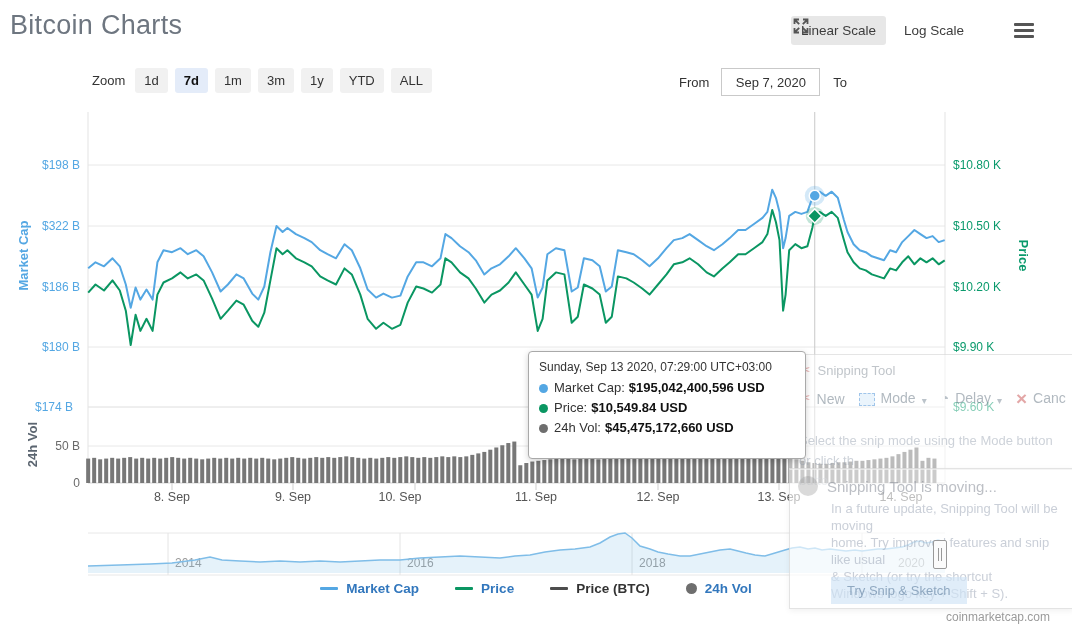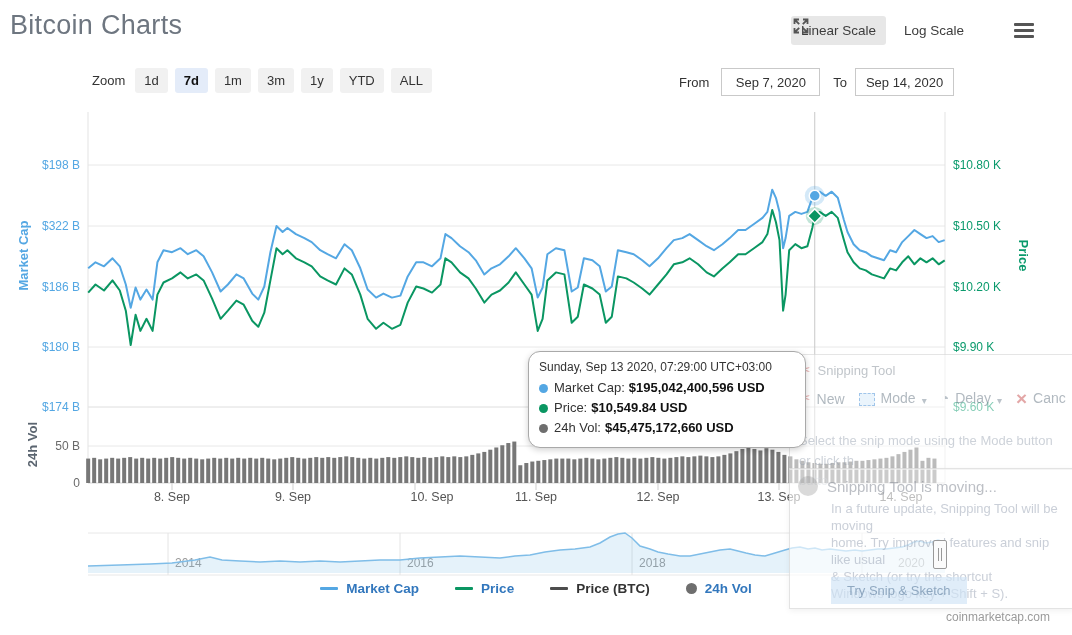--- a/index.html
+++ b/index.html
@@ -27,21 +27,21 @@
   .tick.l{left:28px;width:52px;text-align:right;color:#54a7e3;}
   .tick.r{left:953px;width:62px;text-align:left;color:#0a9a6c;}
   .tick.v{left:28px;width:52px;text-align:right;color:#6a6a6a;}
   .xlab{position:absolute;width:80px;text-align:center;font-size:12.5px;color:#555;top:490px;}
   .nlab{position:absolute;font-size:12px;color:#9a9a9a;top:556px;}
   .axis-title{position:absolute;width:96px;text-align:center;font-size:13px;font-weight:bold;}
   .axis-title.mc{left:-25px;top:248px;color:#54a7e3;transform:rotate(-90deg);}
   .axis-title.pr{left:975px;top:248px;color:#0a9a6c;transform:rotate(90deg);}
   .axis-title.vol{left:-16px;top:437px;color:#5b6570;transform:rotate(-90deg);}
   
-  .tooltip{position:absolute;left:528px;top:351px;width:256px;background:#fff;border:1px solid #a9a9a9;border-radius:12px;box-shadow:0 2px 6px rgba(0,0,0,.18);padding:8px 10px 9px;z-index:7;}
+  .tooltip{position:absolute;left:528px;top:351px;width:256px;background:#fff;border:1px solid #a9a9a9;border-radius:4px;box-shadow:0 2px 6px rgba(0,0,0,.18);padding:8px 10px 20px;z-index:7;}
   .tt-date{font-size:12px;color:#333;margin-bottom:4px;}
   .tt-row{display:flex;align-items:center;font-size:13px;color:#333;line-height:20px;}
   .tt-dot{width:9px;height:9px;border-radius:50%;margin-right:6px;flex:0 0 auto;}
   .tt-row b{color:#111;margin-left:4px;}
   
   .legend-row{position:absolute;left:0;top:581px;width:1072px;display:flex;justify-content:center;align-items:center;gap:36px;z-index:2;}
   .legend-item{display:flex;align-items:center;gap:8px;font-size:13.5px;font-weight:bold;cursor:pointer;}
   .sw-line{width:18px;height:3px;border-radius:1px;}
   .sw-dot{width:11px;height:11px;border-radius:50%;}
   .watermark{position:absolute;left:946px;top:610px;font-size:12px;color:#9b9b9b;z-index:1;}
@@ -265,45 +265,44 @@
   </div>
 
   <div class="zoom-row">
     <span class="zoom-lbl">Zoom</span>
     <div><div class="zbtn" style="display: inline-block;">1d</div><div class="zbtn active" style="display: inline-block;">7d</div><div class="zbtn" style="display: inline-block;">1m</div><div class="zbtn" style="display: inline-block;">3m</div><div class="zbtn" style="display: inline-block;">1y</div><div class="zbtn" style="display: inline-block;">YTD</div><div class="zbtn" style="display: inline-block;">ALL</div></div>
   </div>
   <div class="range-row">
     <label>From</label>
     <input class="date-input from" readonly="" value="Sep 7, 2020" style="">
     <label>To</label>
-    <input class="date-input to" readonly="" value="Sep 14, 2020" style="">
   </div>
 
   <div>
       <div class="tick l" style="top: 158px;">$198 B</div>
       <div class="tick l" style="top: 219px;">$322 B</div>
       <div class="tick l" style="top: 280px;">$186 B</div>
       <div class="tick l" style="top: 340px;">$180 B</div>
-      <div class="tick l" style="top: 400px;">$174 B</div>
+      <div class="tick l" style="top: 400px; text-align: center;">$174 B</div>
     </div>
   <div>
       <div class="tick r" style="top: 158px;">$10.80 K</div>
       <div class="tick r" style="top: 219px;">$10.50 K</div>
       <div class="tick r" style="top: 280px;">$10.20 K</div>
       <div class="tick r" style="top: 340px;">$9.90 K</div>
       <div class="tick r" style="top: 400px;">$9.60 K</div>
     </div>
   <div>
       <div class="tick v" style="top: 439px;">50 B</div>
       <div class="tick v" style="top: 476px;">0</div>
     </div>
   <div>
       <div class="xlab" style="left: 132px;">8. Sep</div>
       <div class="xlab" style="left: 253px;">9. Sep</div>
-      <div class="xlab" style="left: 392px;">10. Sep</div>
+      <div class="xlab" style="left: 360px;">10. Sep</div>
       <div class="xlab" style="left: 496px;">11. Sep</div>
       <div class="xlab" style="left: 618px;">12. Sep</div>
       <div class="xlab" style="left: 739px;">13. Sep</div>
       <div class="xlab" style="left: 861px;">14. Sep</div>
     </div>
   <div>
       <div class="nlab" style="left: 175px;">2014</div>
       <div class="nlab" style="left: 407px;">2016</div>
       <div class="nlab" style="left: 639px;">2018</div>
       <div class="nlab" style="left: 898px;">2020</div>

